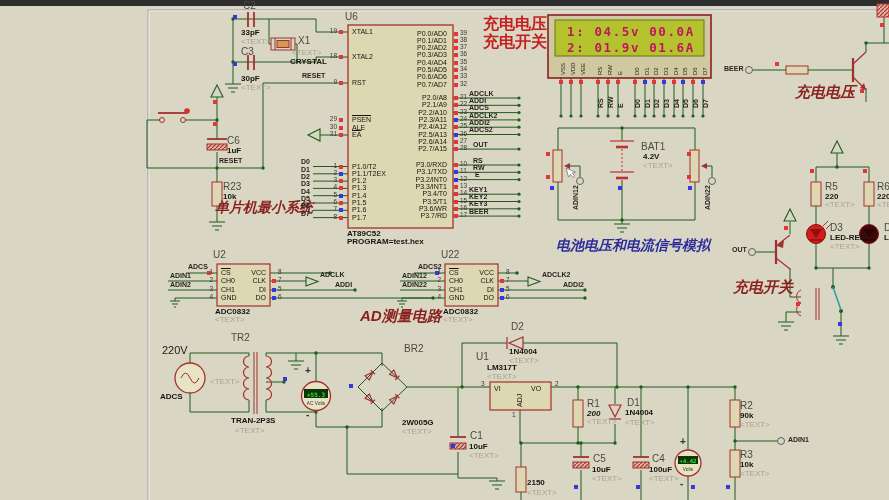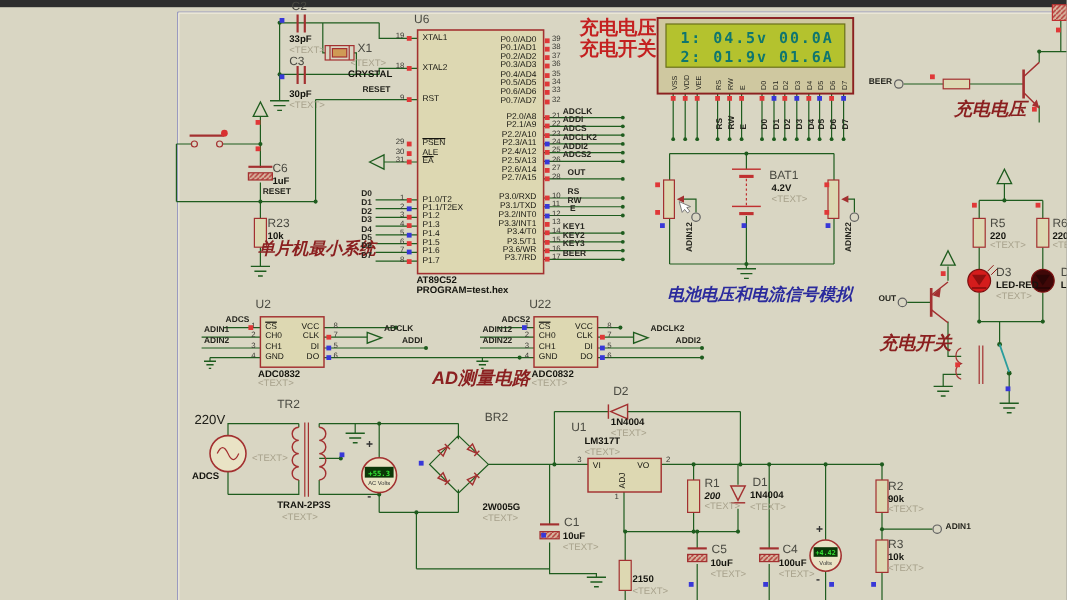--- a/index.html
+++ b/index.html
@@ -17,21 +17,21 @@
   .blk{font-size:11px;color:#20201a;}
   .pm{font-size:10px;color:#333;font-weight:700;}
   .cnr{font-size:16px;color:#c42020;font-weight:700;}
   .cnm{font-size:14px;color:#8b2020;font-weight:700;font-style:italic;}
   .cnm2{font-size:15px;color:#8b2020;font-weight:700;font-style:italic;}
   .cnb{font-size:14px;color:#2b2b9d;font-weight:700;font-style:italic;}
   .lpin{font-size:6px;color:#26261f;}
   .rot{transform:rotate(-90deg);transform-origin:0 0;}
   .ov{text-decoration:overline;}
   .lcdl{position:absolute;font-family:"DejaVu Sans Mono",monospace;font-size:12.5px;
-        font-weight:700;color:#0f766e;letter-spacing:1.6px;}
+        font-weight:700;color:#be185d;letter-spacing:1.6px;}
   .sq{position:absolute;width:4px;height:4px;}
   .sqr{background:#e03838;}
   .sqb{background:#3838d8;}
 </style>
 </head>
 <body>
 
 <div id="stage">
   <div id="topbar"></div>
 

